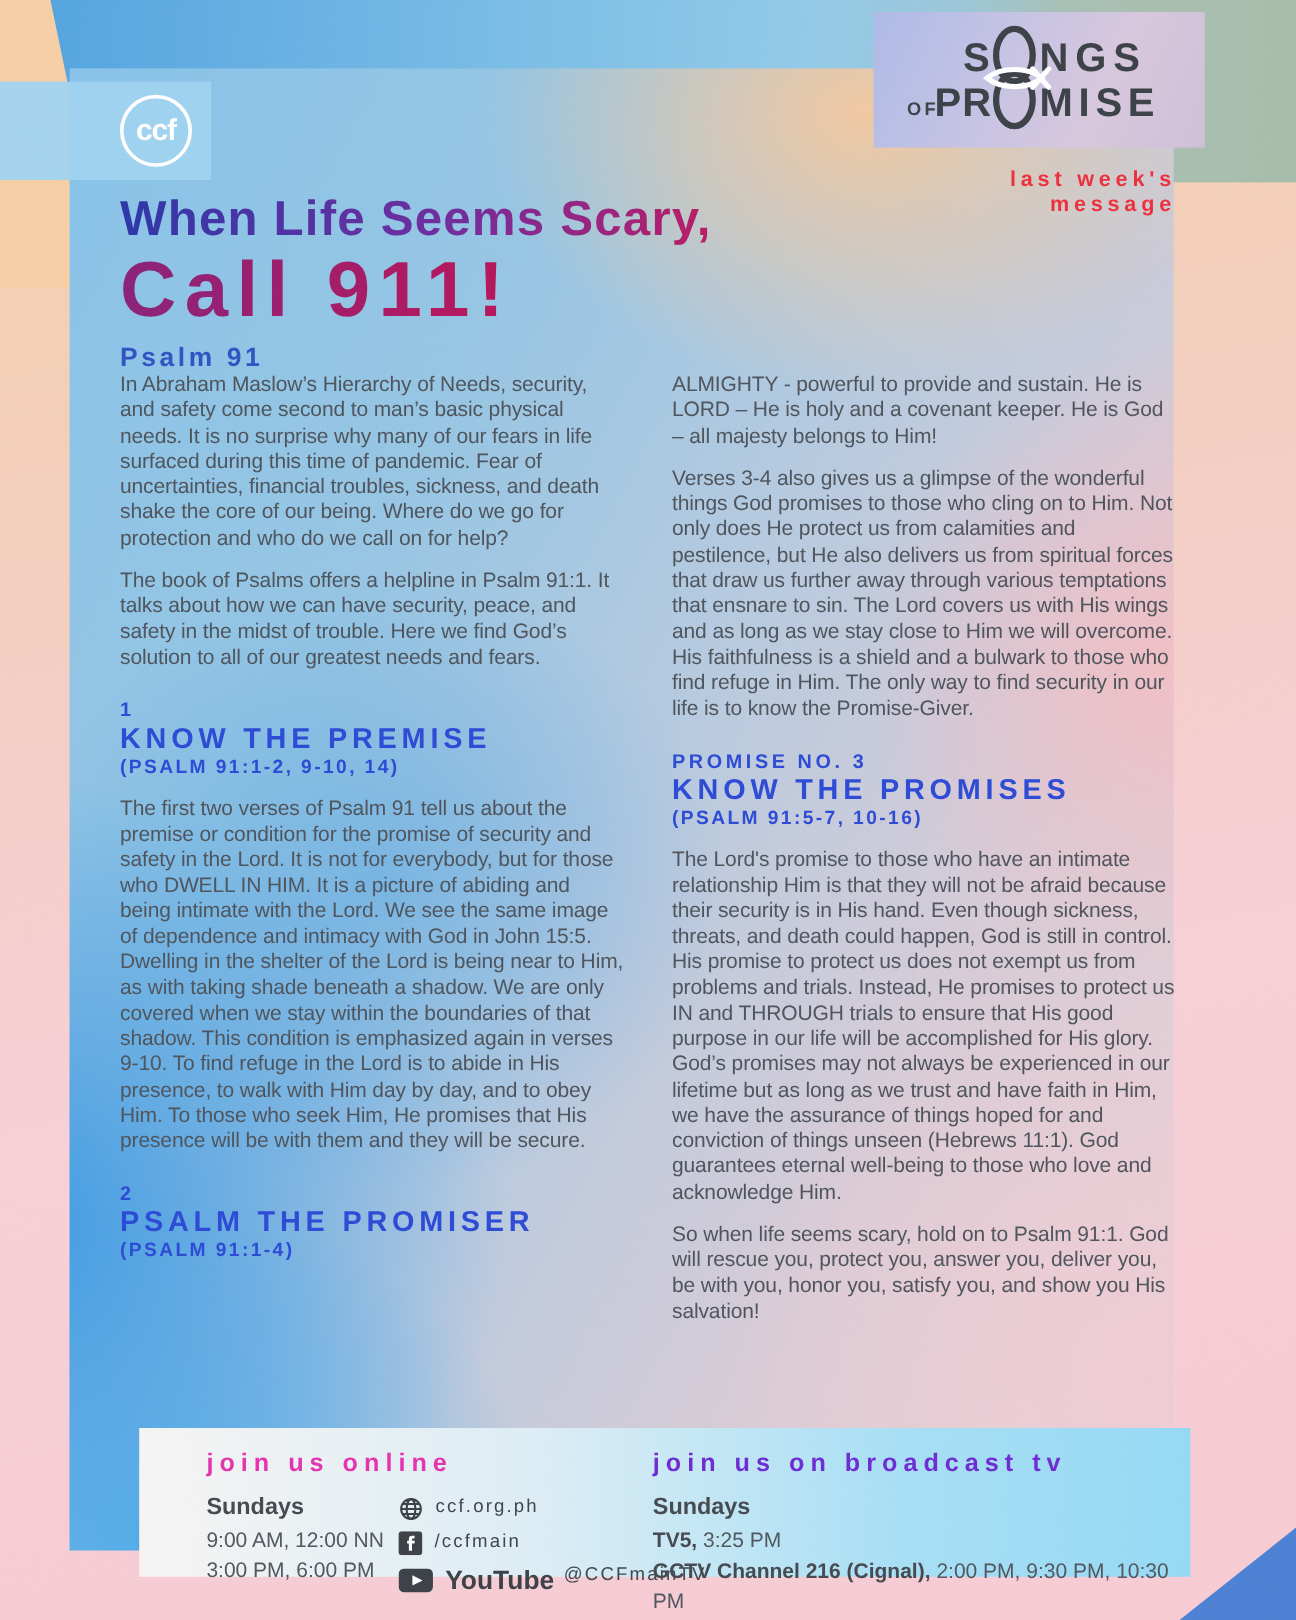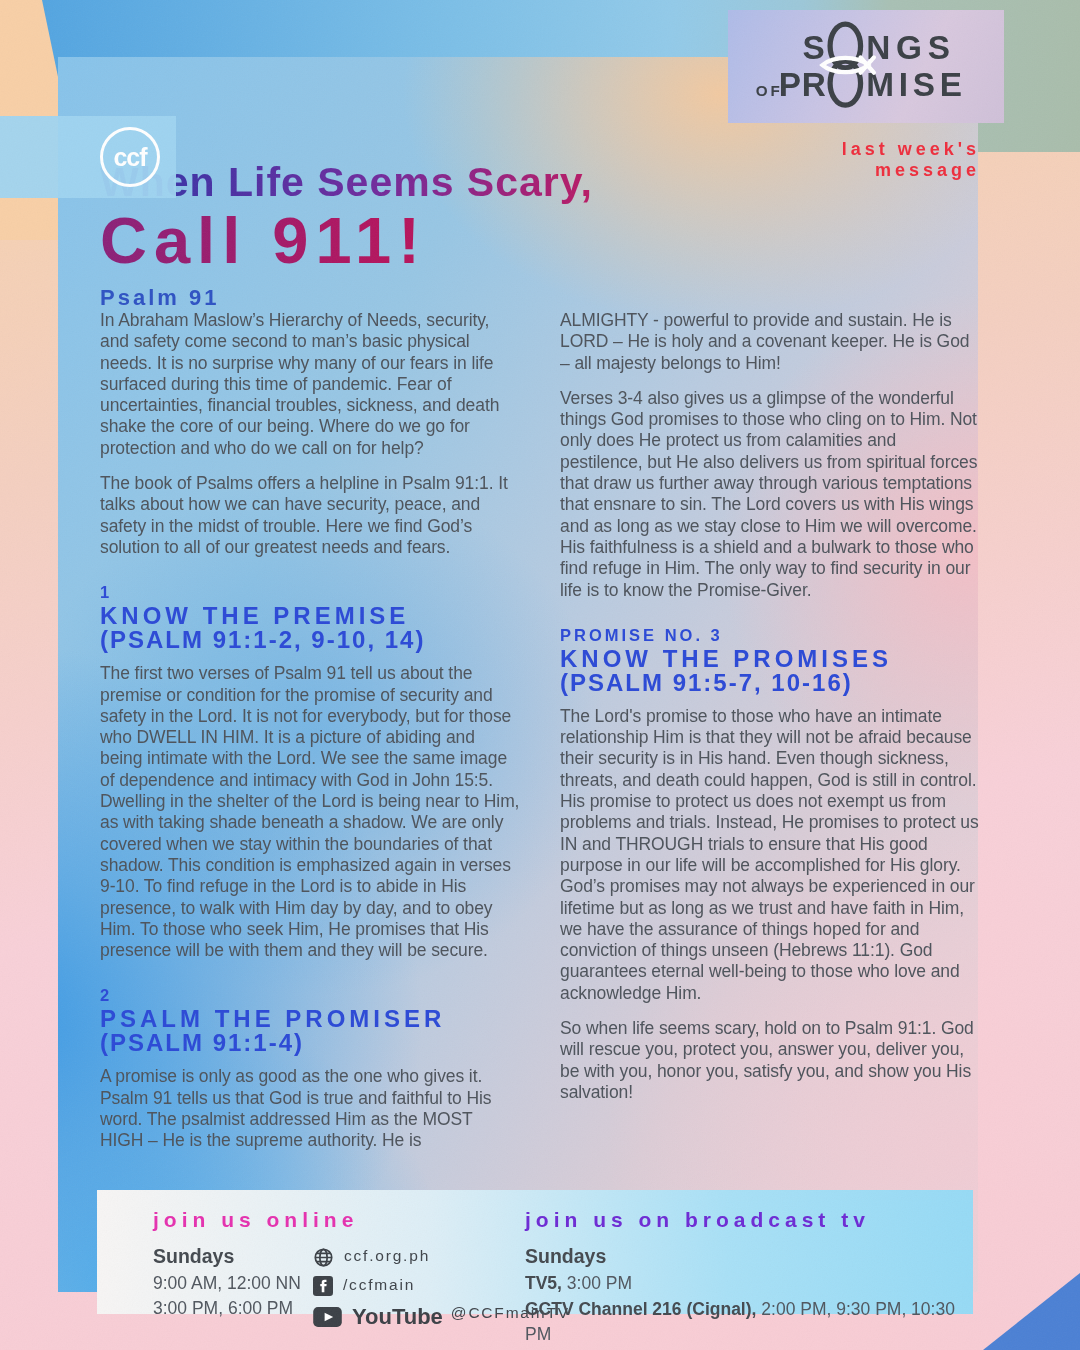--- a/index.html
+++ b/index.html
@@ -14,21 +14,21 @@
   .panel{position:absolute;left:58px;top:57px;width:920px;height:1235px;z-index:1;
     background:
       radial-gradient(48% 26% at 72% 3%,#f1c9a1 0%,rgba(241,201,161,0) 72%),
       radial-gradient(40% 30% at 100% 40%,#f2bfc6 0%,rgba(242,191,198,0) 70%),
       radial-gradient(55% 38% at 98% 88%,#f0ccd4 0%,rgba(240,204,212,0) 70%),
       radial-gradient(62% 42% at -5% 78%,#3e9ae4 0%,rgba(62,154,228,0) 72%),
       radial-gradient(50% 34% at 8% 100%,#55b1ec 0%,rgba(85,177,236,0) 70%),
       radial-gradient(45% 30% at 28% 55%,rgba(80,165,228,0.55) 0%,rgba(80,165,228,0) 70%),
       linear-gradient(118deg,#87c3ea 0%,#97c6e4 30%,#b9cbe0 52%,#d9ccd6 74%,#eed2d8 100%);}
   .ccf-band{position:absolute;left:0;top:68px;width:176px;height:82px;z-index:3;
-    background:rgba(159,212,240,0.95);margin-top:48px;}
+    background:rgba(159,212,240,0.95);}
   .ccf-circle{position:absolute;left:100px;top:11px;width:60px;height:60px;border:3px solid #fff;
     border-radius:50%;box-sizing:border-box;display:flex;align-items:center;justify-content:center;
     color:#fff;font-weight:bold;font-size:25px;letter-spacing:-1px;}
   .sop-box{position:absolute;left:728px;top:10px;width:276px;height:113px;z-index:3;
     background:linear-gradient(115deg,#aebbe8 0%,#c9c4e4 42%,#d8c8de 68%,#cfc0d8 100%);}
   .sop-box svg{position:absolute;right:12px;top:10px;}
   .tagline{position:absolute;left:728px;top:139px;width:252px;z-index:3;text-align:right;
     font-size:18px;font-weight:bold;letter-spacing:4px;color:var(--tagline_red,#ee2d3c);}
   .title-block{position:absolute;left:100px;top:160px;z-index:2;}
   .t1{font-size:41px;font-weight:bold;letter-spacing:1px;line-height:1.08;
@@ -39,22 +39,22 @@
     -webkit-background-clip:text;background-clip:text;color:transparent;}
   .t3{font-size:22px;font-weight:bold;letter-spacing:3px;margin-top:12px;color:var(--psalm_blue,#2e52c3);}
   .col{position:absolute;top:310px;width:420px;z-index:2;}
   .col-l{left:100px;}
   .col-r{left:560px;}
   p.body{font-size:17.5px;line-height:21.3px;letter-spacing:-0.1px;color:var(--body_text,#4d535b);
     margin:0 0 14px 0;}
   .sec{margin:24px 0 12px 0;color:var(--heading_blue,#2b49d6);}
   .kicker{font-size:16.5px;font-weight:bold;letter-spacing:3px;line-height:20px;}
   .stitle{font-size:24px;font-weight:bold;letter-spacing:4px;line-height:27px;}
-  .sref{font-size:24px;font-weight:bold;letter-spacing:2px;line-height:22px;}
-  .footer{position:absolute;left:97px;top:1190px;width:876px;height:124px;z-index:5;
+  .sref{font-size:16px;font-weight:bold;letter-spacing:2px;line-height:22px;}
+  .footer{position:absolute;left:116px;top:1190px;width:876px;height:124px;z-index:5;
     box-sizing:border-box;padding:18px 0 0 56px;display:flex;
     background:linear-gradient(90deg,#f7f5f4 0%,#ddeef6 38%,#a8e0f6 72%,#96daf5 100%);}
   .f-left{width:372px;flex:none;}
   .f-right{flex:1;}
   .f-h{font-size:21px;font-weight:bold;letter-spacing:5px;margin-bottom:13px;}
   .f-h.online{color:var(--online_magenta,#e531af);}
   .f-h.broadcast{color:var(--broadcast_purple,#6d2ad4);}
   .f-inner{display:flex;}
   .sched{width:160px;flex:none;}
   .day{font-size:19.5px;font-weight:bold;color:#44494f;margin-bottom:3px;}
@@ -118,21 +118,20 @@
         <div class="kicker">1</div>
         <div class="stitle">KNOW THE PREMISE</div>
         <div class="sref">(PSALM 91:1-2, 9-10, 14)</div>
       </div>
       <p class="body">The first two verses of Psalm 91 tell us about the premise or condition for the promise of security and safety in the Lord. It is not for everybody, but for those who DWELL IN HIM. It is a picture of abiding and being intimate with the Lord. We see the same image of dependence and intimacy with God in John 15:5. Dwelling in the shelter of the Lord is being near to Him, as with taking shade beneath a shadow. We are only covered when we stay within the boundaries of that shadow. This condition is emphasized again in verses 9-10. To find refuge in the Lord is to abide in His presence, to walk with Him day by day, and to obey Him. To those who seek Him, He promises that His presence will be with them and they will be secure.</p>
       <div class="sec">
         <div class="kicker">2</div>
         <div class="stitle">PSALM THE PROMISER</div>
         <div class="sref">(PSALM 91:1-4)</div>
       </div>
-      <p class="body">A promise is only as good as the one who gives it. Psalm 91 tells us that God is true and faithful to His word. The psalmist addressed Him as the MOST HIGH – He is the supreme authority. He is</p>
     </div>
   <div class="col col-r" id="col-right">
       <p class="body">ALMIGHTY - powerful to provide and sustain. He is LORD – He is holy and a covenant keeper. He is God – all majesty belongs to Him!</p>
       <p class="body">Verses 3-4 also gives us a glimpse of the wonderful things God promises to those who cling on to Him. Not only does He protect us from calamities and pestilence, but He also delivers us from spiritual forces that draw us further away through various temptations that ensnare to sin. The Lord covers us with His wings and as long as we stay close to Him we will overcome. His faithfulness is a shield and a bulwark to those who find refuge in Him. The only way to find security in our life is to know the Promise-Giver.</p>
       <div class="sec">
         <div class="kicker">PROMISE NO. 3</div>
         <div class="stitle">KNOW THE PROMISES</div>
         <div class="sref">(PSALM 91:5-7, 10-16)</div>
       </div>
       <p class="body">The Lord's promise to those who have an intimate relationship Him is that they will not be afraid because their security is in His hand. Even though sickness, threats, and death could happen, God is still in control. His promise to protect us does not exempt us from problems and trials. Instead, He promises to protect us IN and THROUGH trials to ensure that His good purpose in our life will be accomplished for His glory. God’s promises may not always be experienced in our lifetime but as long as we trust and have faith in Him, we have the assurance of things hoped for and conviction of things unseen (Hebrews 11:1). God guarantees eternal well-being to those who love and acknowledge Him.</p>
@@ -180,21 +179,21 @@
               <b class="yt-word">YouTube</b>
               <span class="s-label">@CCFmainTV</span>
             </div>
           </div>
       </div>
     </div>
     <div class="f-right">
       <div class="f-h broadcast">join us on broadcast tv</div>
       <div class="day">Sundays</div>
       <div id="broadcast-schedule">
-          <div class="b-row"><b>TV5,</b> <span>3:00 PM</span></div>
+          <div class="b-row"><b>TV5,</b> <span>3:25 PM</span></div>
           <div class="b-row"><b>GCTV Channel 216 (Cignal),</b> <span>2:00 PM, 9:30 PM, 10:30 PM</span></div>
           <div class="b-row"><b>One PH Channel 1 (Cignal),</b> <span>8:00 PM</span></div>
         </div>
     </div>
   </div>
 
   <div class="tri-br"></div>
 
   <svg class="grain" width="1080" height="1350">
     <filter id="grainF">

